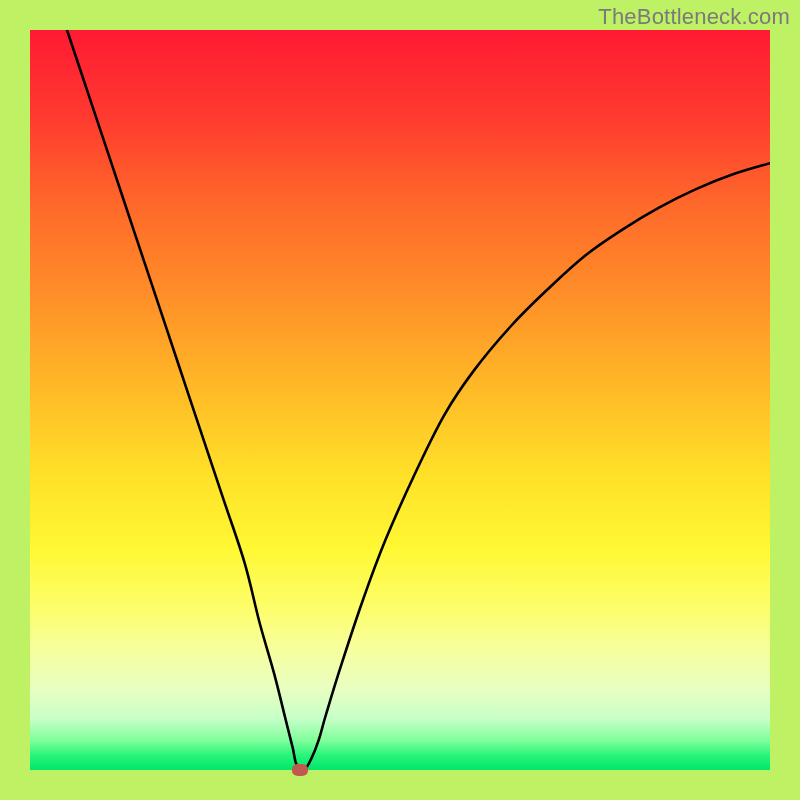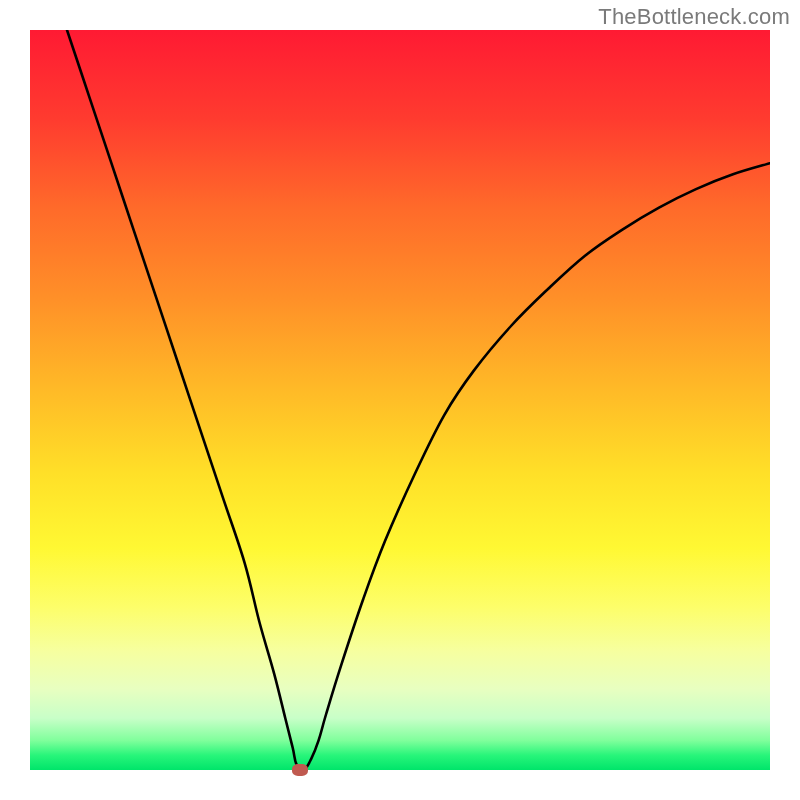--- a/index.html
+++ b/index.html
@@ -8,21 +8,21 @@
     width: 800px;
     height: 800px;
     background: #000;
     overflow: hidden;
     font-family: Arial, Helvetica, sans-serif;
   }
   .frame {
     position: relative;
     width: 800px;
     height: 800px;
-    background: #ffffff;
+    background: #bef264;
   }
   .plot-area {
     position: absolute;
     left: 30px;
     top: 30px;
     width: 740px;
     height: 740px;
     background: linear-gradient(
       to bottom,
       #ff1a33 0%,

